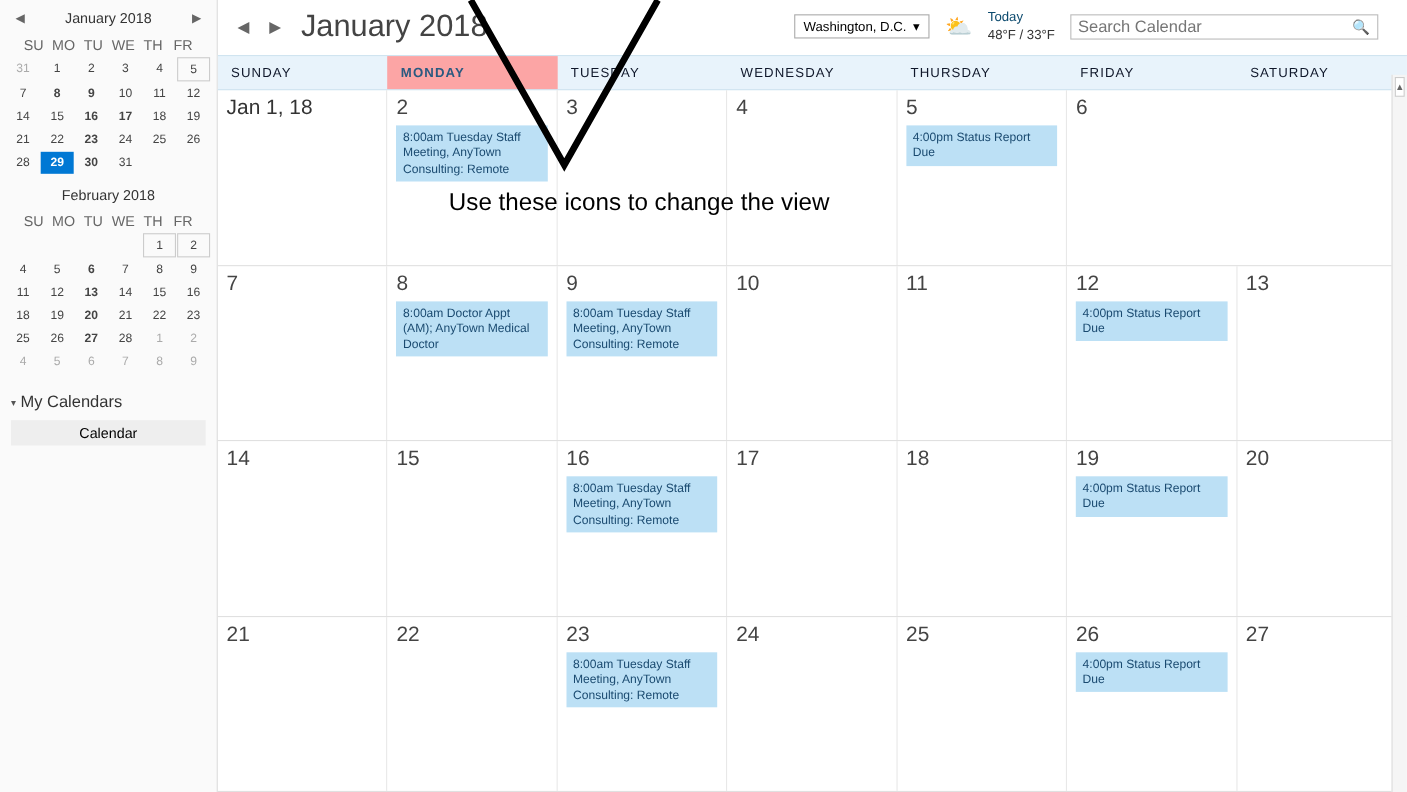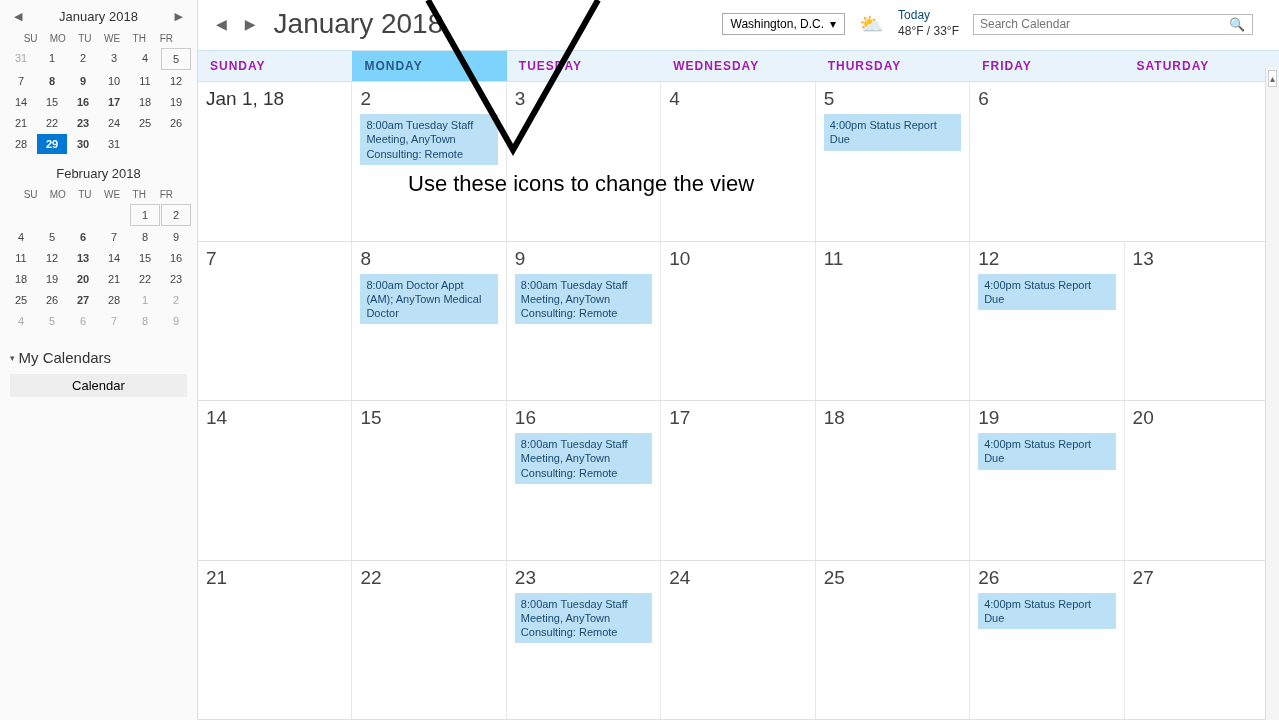--- a/index.html
+++ b/index.html
@@ -6,21 +6,21 @@
 body { background: #fff; width: 1279px; height: 720px; overflow: hidden; position: relative; }
 
 .container { display: flex; height: 100%; }
 
 
 .sidebar { width: 198px; background: #fafafa; border-right: 1px solid #ddd; padding: 6px 0; }
 .mini-cal { margin-bottom: 10px; }
 .mini-cal-header { display: flex; align-items: center; justify-content: space-between; padding: 2px 8px; font-size: 13px; color: #333; }
 .mini-nav { padding: 2px 6px; cursor: pointer; color: #666; font-size: 11px; }
 .mini-cal-title { flex: 1; text-align: center; font-weight: 400; }
-.mini-days-row { display: grid; grid-template-columns: repeat(6, 1fr); font-size: 10px; color: #666; text-align: center; padding: 4px 17px 2px; }
+.mini-days-row { display: grid; grid-template-columns: repeat(6, 1fr); font-size: 13px; color: #666; text-align: center; padding: 4px 17px 2px; }
 .mini-days-row span { padding: 2px 0; }
 .mini-grid { display: grid; grid-template-columns: repeat(6, 1fr); gap: 1px; padding: 0 6px; }
 .mini-cell { font-size: 11px; text-align: center; padding: 4px 0; color: #444; cursor: pointer; }
 .mini-cell.dim { color: #aaa; }
 .mini-cell.bold { font-weight: 700; }
 .mini-cell.today { background: #0078d4; color: #fff; font-weight: 700; }
 .mini-cell.box { border: 1px solid #ccc; }
 
 .my-cals { padding: 8px 10px 4px; }
 .my-cals-hdr { font-size: 15px; color: #333; display: flex; align-items: center; gap: 4px; }
@@ -31,26 +31,26 @@
 .main { flex: 1; display: flex; flex-direction: column; position: relative; }
 .main-hdr { display: flex; align-items: center; padding: 8px 14px 10px; gap: 14px; }
 .nav-arrows { display: flex; gap: 10px; color: #666; font-size: 14px; }
 .nav-arrows span { cursor: pointer; padding: 2px 4px; }
 .main-title { font-size: 28px; font-weight: 300; color: #444; }
 .location-dd { margin-left: auto; border: 1px solid #aaa; padding: 3px 8px; font-size: 12px; display: flex; align-items: center; gap: 6px; background: #fff; cursor: pointer; }
 .weather-icon { font-size: 20px; }
 .today-block { font-size: 12px; color: #333; line-height: 1.3; }
 .today-block .lbl { color: #0c4a6e; }
 .search-box { border: 1px solid #bbb; display: flex; align-items: center; padding: 2px 6px; width: 280px; margin-right: 12px; }
-.search-box input { border: none; outline: none; flex: 1; font-size: 12px; color: #4c1d95; background: transparent; }
+.search-box input { border: none; outline: none; flex: 1; font-size: 15px; color: #4c1d95; background: transparent; }
 .search-box .mag { color: #666; font-size: 13px; }
 
 .dow-row { display: grid; grid-template-columns: repeat(7, 1fr); background: #e8f3fb; border-top: 1px solid #d0e4f0; border-bottom: 1px solid #d0e4f0; }
-.dow { padding: 8px 12px; font-size: 12px; letter-spacing: 1px; color: #a21caf; font-weight: 700; }
-.dow.sel { background: #7dd3fc; color: #2a5a80; font-weight: 600; }
+.dow { padding: 8px 12px; font-size: 12px; letter-spacing: 1px; color: #0f172a; font-weight: 400; }
+.dow.sel { background: #fca5a5; color: #2a5a80; font-weight: 600; }
 
 .weeks { flex: 1; display: grid; grid-template-rows: repeat(4, 1fr); }
 .week { display: grid; grid-template-columns: repeat(7, 1fr); border-bottom: 1px solid #e0e0e0; }
 .day { border-right: 1px solid #e8e8e8; padding: 6px 8px; position: relative; overflow: hidden; }
 .day:last-child { border-right: none; }
 .day-num { font-size: 19px; color: #444; font-weight: 300; margin-bottom: 4px; }
 .day-num.sel { font-weight: 400; color: #333; }
 .event { background: #bce0f5; font-size: 11px; color: #1a4a70; padding: 4px 6px; line-height: 1.3; margin-bottom: 2px; }
 
 .scroll-right { position: absolute; right: 0; top: 68px; bottom: 0; width: 14px; background: #f5f5f5; border-left: 1px solid #ddd; }

